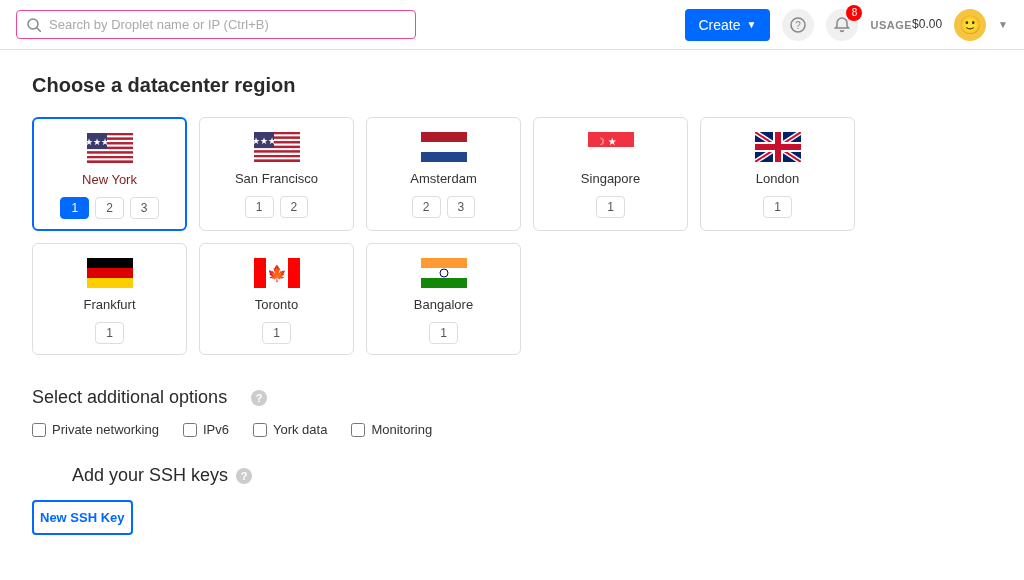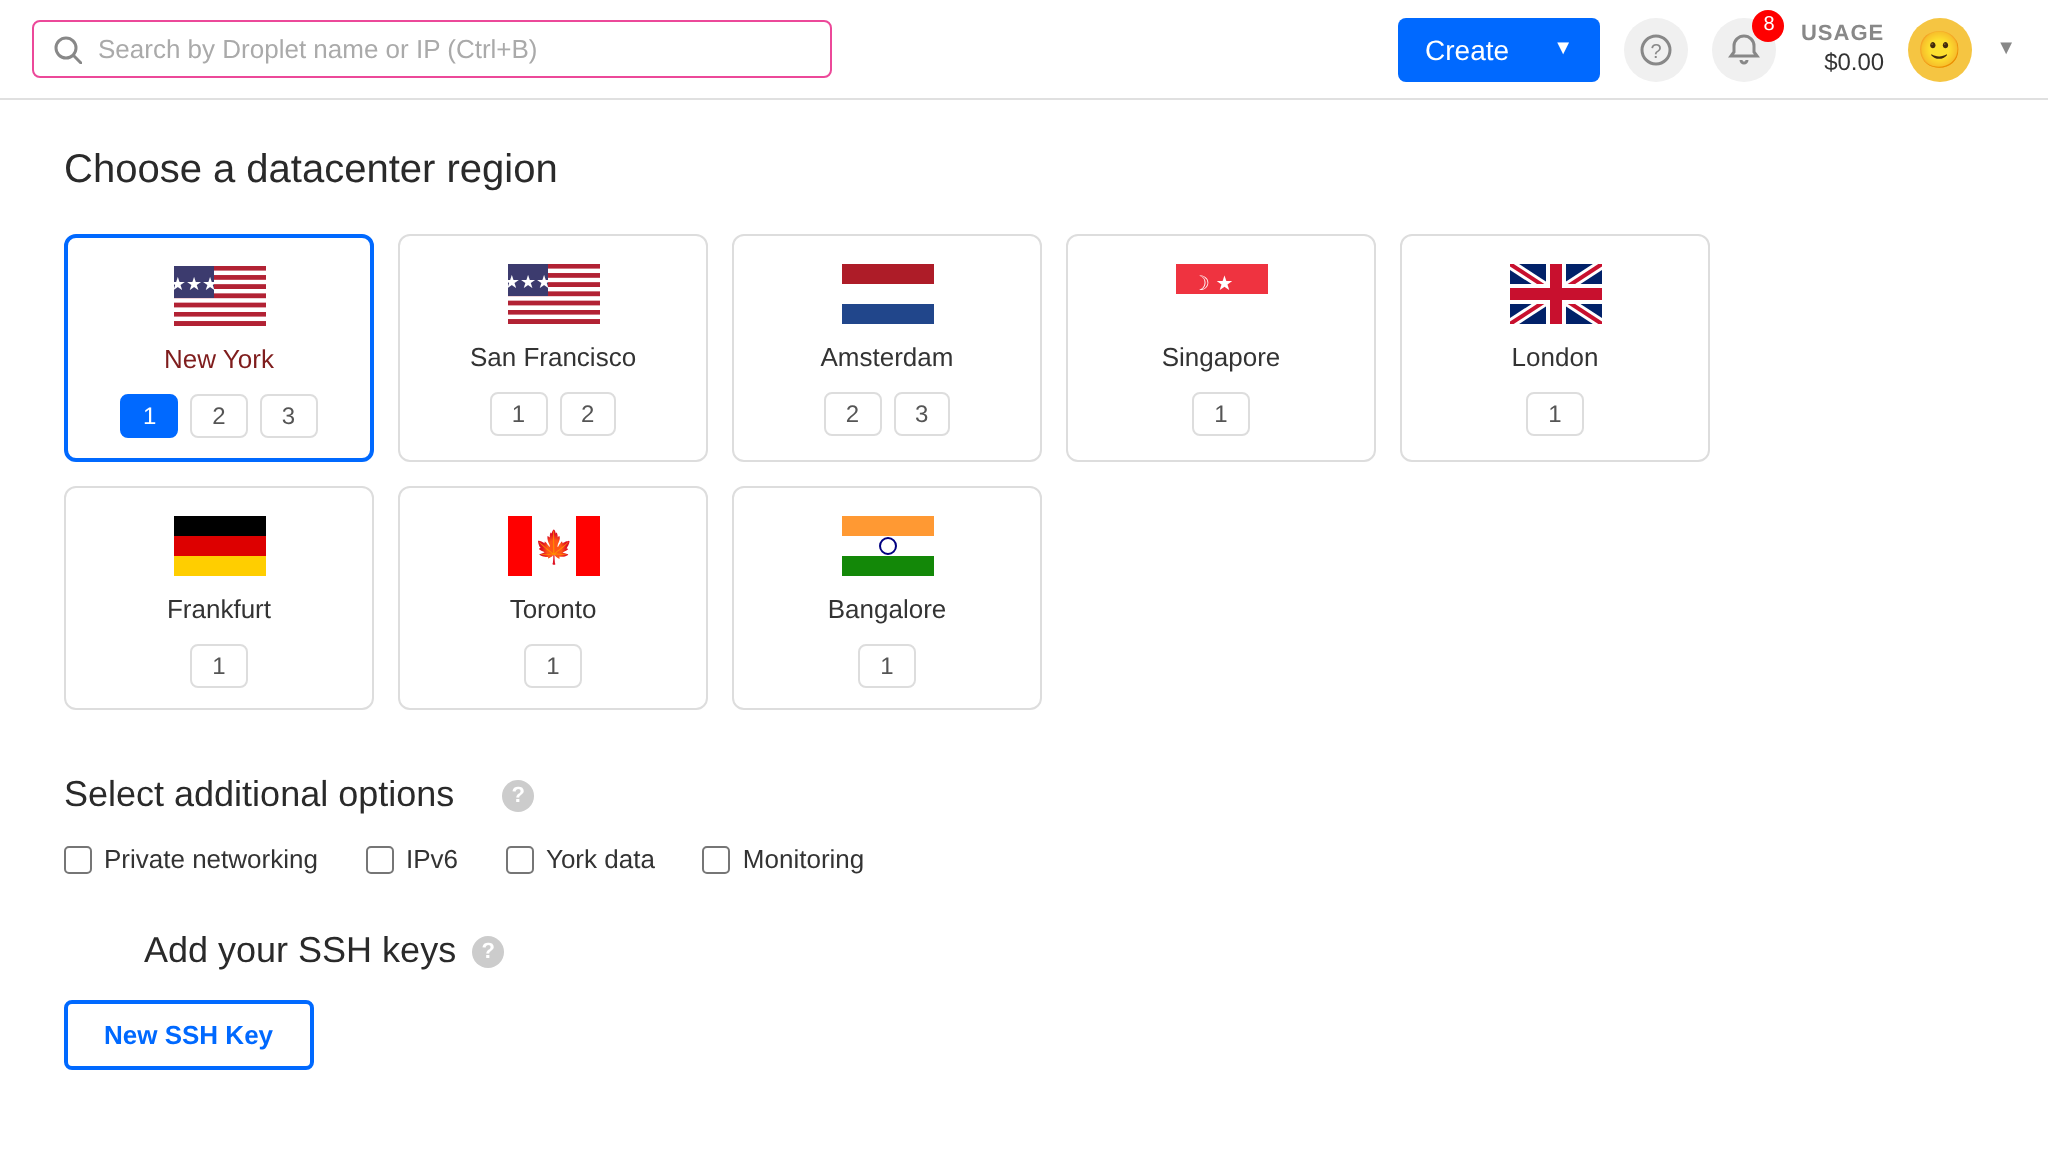--- a/index.html
+++ b/index.html
@@ -35,21 +35,21 @@
     .create-btn {
       background: #0069ff;
       color: #fff;
       border: none;
       border-radius: 4px;
       padding: 8px 14px;
       cursor: pointer;
       font-size: 14px;
       display: flex;
       align-items: center;
-      gap: 22px;
+      gap: 6px;
     }
     .create-btn .chevron { font-size: 10px; }
     .header-icon {
       width: 32px;
       height: 32px;
       border-radius: 50%;
       background: #f0f0f0;
       display: flex;
       align-items: center;
       justify-content: center;
@@ -65,21 +65,21 @@
       border-radius: 50%;
       width: 16px;
       height: 16px;
       font-size: 10px;
       display: flex;
       align-items: center;
       justify-content: center;
     }
     .usage-block {
       display: flex;
-      flex-direction: column;
+      flex-direction: row;
       align-items: flex-end;
       font-size: 12px;
       line-height: 1.3;
     }
     .usage-block .label { color: #888; font-size: 11px; font-weight: 600; letter-spacing: 0.5px; }
     .usage-block .amount { color: #333; font-weight: 500; }
     .avatar {
       width: 32px;
       height: 32px;
       border-radius: 50%;
@@ -88,21 +88,21 @@
       align-items: center;
       justify-content: center;
       cursor: pointer;
       font-size: 18px;
     }
 
     
     .main { padding: 24px 32px; }
     .section-title {
       font-size: 20px;
-      font-weight: 400;
+      font-weight: 700;
       margin-bottom: 20px;
       color: #2a2a2a;
     }
 
     
     .region-grid {
       display: flex;
       flex-wrap: wrap;
       gap: 12px;
       margin-bottom: 32px;
@@ -199,21 +199,21 @@
       display: flex;
       align-items: center;
       gap: 8px;
       margin-left: 40px;
     }
     .new-ssh-btn {
       background: #fff;
       color: #0069ff;
       border: 2px solid #0069ff;
       border-radius: 4px;
-      padding: 8px 18px;
+      padding: 8px 6px;
       font-size: 13px;
       font-weight: 600;
       cursor: pointer;
     }
   </style>
 </head>
 <body>
 
 <div class="header">
   <div class="search-bar">

